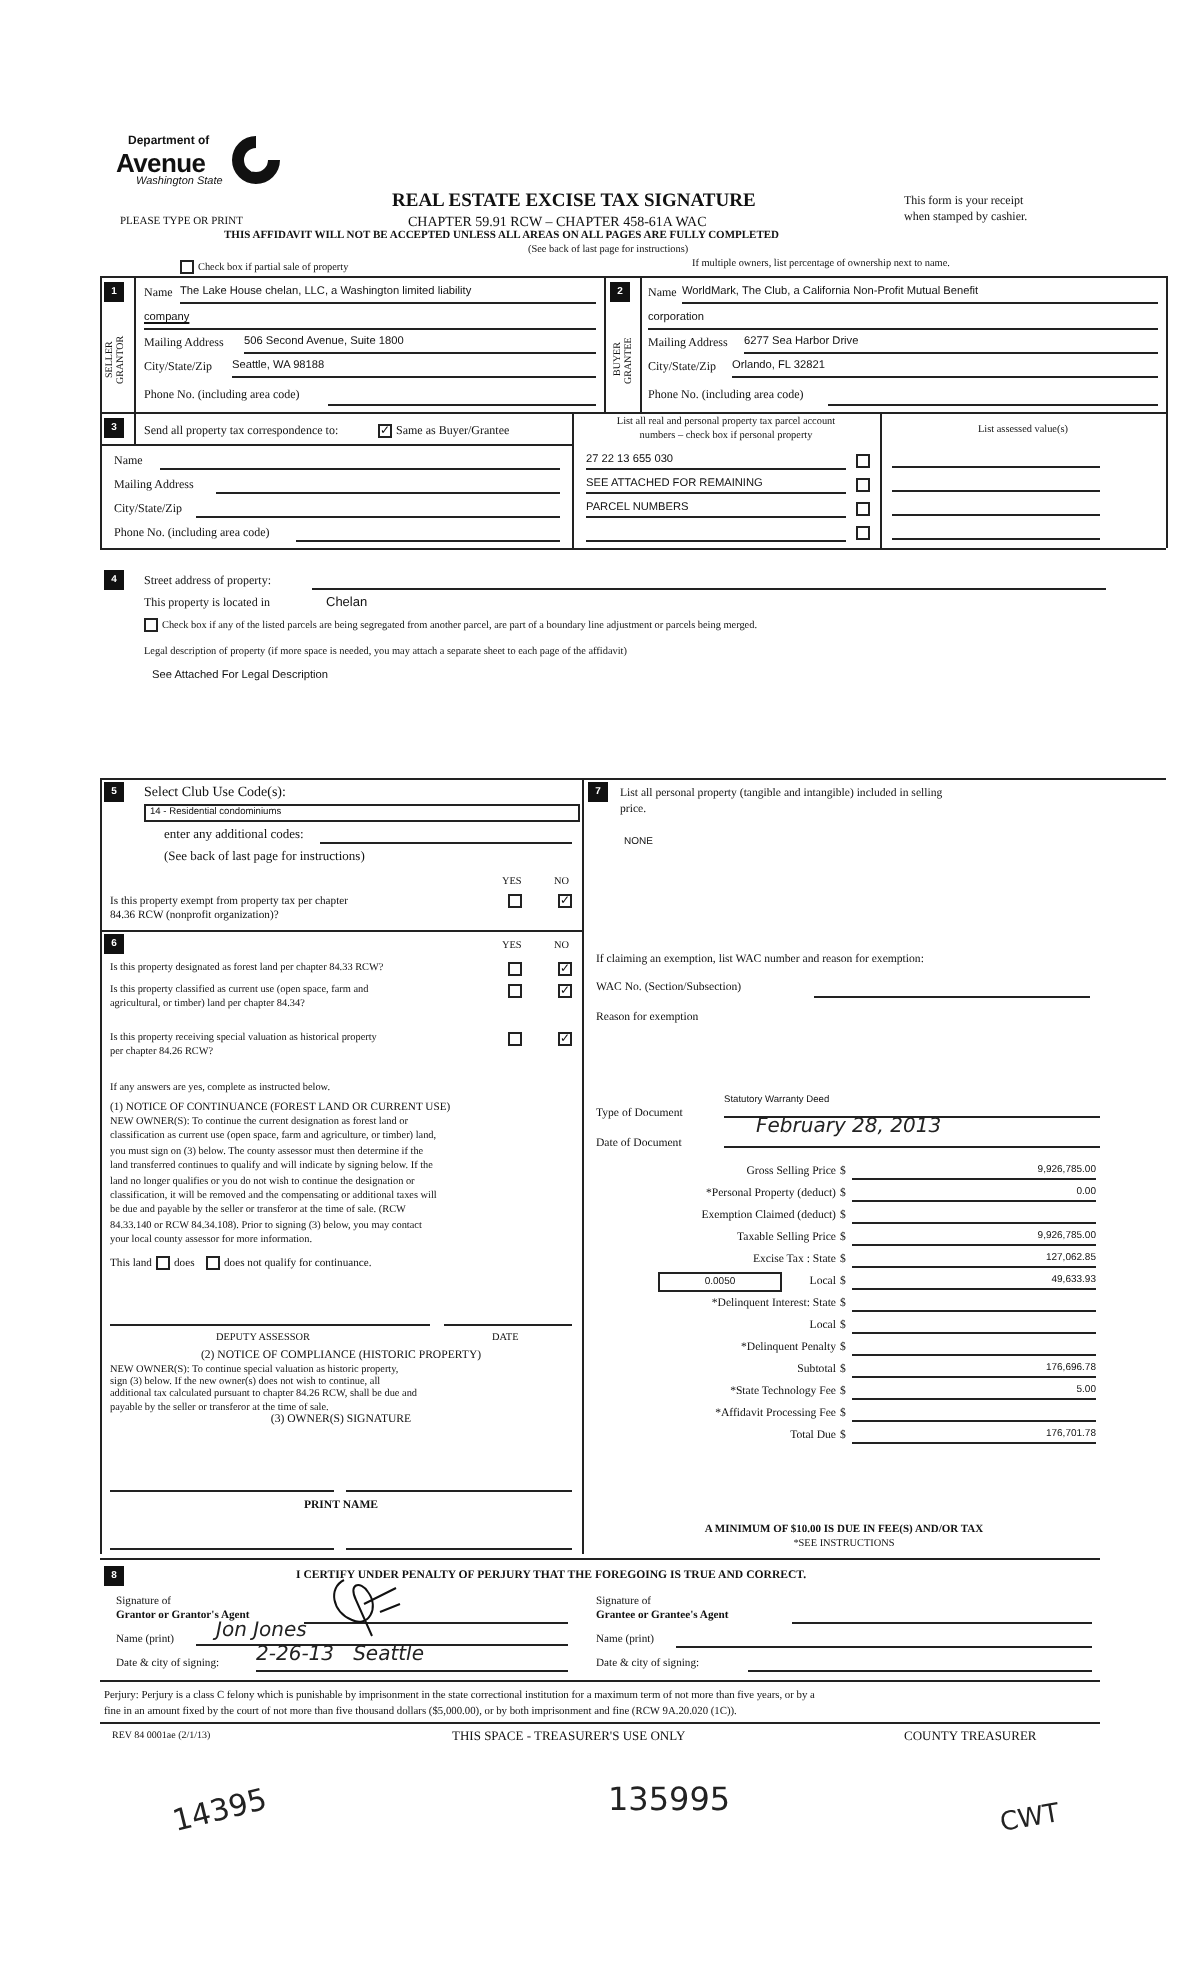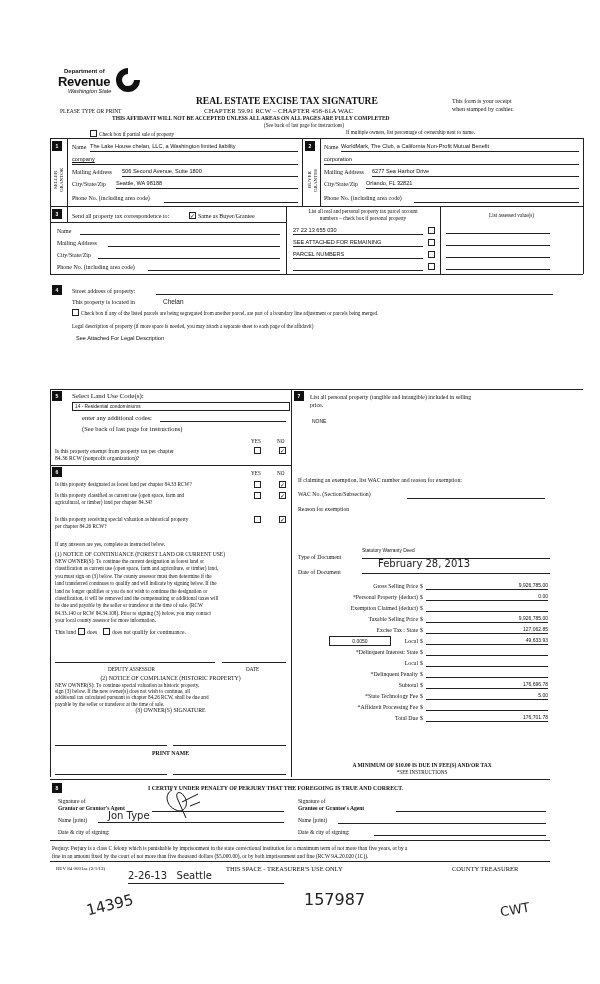--- a/index.html
+++ b/index.html
@@ -9,30 +9,30 @@
   .ts{font-size:5.2px;line-height:6px;white-space:nowrap;}
   .sans{font-family:"Liberation Sans",sans-serif;}
   .fill{font-family:"Liberation Sans",sans-serif;font-size:5.6px;color:#111;}
   .ul{border-bottom:0.8px solid #222;}
   .hline{position:absolute;height:0;border-top:1px solid #222;}
   .vline{position:absolute;width:0;border-left:1px solid #222;}
   .box{position:absolute;border:1px solid #222;}
   .num{position:absolute;background:#111;color:#fff;font-size:5px;width:10px;height:10px;text-align:center;line-height:10px;font-family:"Liberation Sans",sans-serif;font-weight:bold;}
   .cb{position:absolute;width:7px;height:7px;border:0.8px solid #222;background:#fff;box-sizing:border-box;font-size:6px;line-height:6px;text-align:center;font-family:"DejaVu Sans",sans-serif;}
   .vert{position:absolute;writing-mode:vertical-rl;transform:rotate(180deg);font-size:5px;line-height:5.5px;text-align:center;}
-  .hand{font-family:"DejaVu Sans",sans-serif;color:#222;}
+  .hand{font-family:"DejaVu Sans",sans-serif;font-style:italic;color:#222;}
   .right{text-align:right;}
   .center{text-align:center;}
 </style>
 </head>
 <body>
 
 <div class="abs" style="left:58px;top:64px;width:90px;height:40px;">
   <div class="abs sans" style="left:6px;top:4px;font-size:6px;font-weight:bold;">Department of</div>
-  <div class="abs sans" style="left:0;top:10px;font-size:13px;font-weight:bold;letter-spacing:-0.3px;">Revenue</div>
+  <div class="abs sans" style="left:0;top:10px;font-size:13px;font-weight:bold;letter-spacing:-0.3px;">Avenue</div>
   <div class="abs sans" style="left:10px;top:24px;font-size:5.5px;font-style:italic;">Washington State</div>
   <svg class="abs" style="left:56px;top:2px;" width="28" height="28" viewBox="0 0 28 28">
     <path d="M14 2 A12 12 0 1 0 26 14 L20 14 A6 6 0 1 1 14 8 Z" fill="#111"></path>
     <path d="M10 18 Q14 10 22 12 Q16 14 12 20 Z" fill="#fff"></path>
   </svg>
 </div>
 
 <div class="abs t" style="left:60px;top:108px;font-size:5.5px;">PLEASE TYPE OR PRINT</div>
 <div class="abs" style="left:196px;top:96px;font-size:9.5px;font-weight:bold;white-space:nowrap;">REAL ESTATE EXCISE TAX SIGNATURE</div>
 <div class="abs" style="left:204px;top:107px;font-size:7px;white-space:nowrap;">CHAPTER 59.91 RCW – CHAPTER 458-61A WAC</div>
@@ -133,21 +133,21 @@
 <div class="abs ts" style="left:81px;top:310px;">Check box if any of the listed parcels are being segregated from another parcel, are part of a boundary line adjustment or parcels being merged.</div>
 <div class="abs ts" style="left:72px;top:323px;">Legal description of property (if more space is needed, you may attach a separate sheet to each page of the affidavit)</div>
 <div class="abs fill" style="left:76px;top:335px;">See Attached For Legal Description</div>
 
 <div class="hline" style="left:50px;top:389px;width:250px;border-top-width:1.5px;"></div>
 <div class="hline" style="left:290px;top:389px;width:293px;border-top-width:1.5px;"></div>
 <div class="vline" style="left:50px;top:389px;height:388px;"></div>
 <div class="vline" style="left:291px;top:389px;height:388px;"></div>
 
 <div class="num" style="left:52px;top:391px;">5</div>
-<div class="abs" style="left:72px;top:392px;font-size:7px;white-space:nowrap;">Select Land Use Code(s):</div>
+<div class="abs" style="left:72px;top:392px;font-size:7px;white-space:nowrap;">Select Club Use Code(s):</div>
 <div class="box fill" style="left:72px;top:402px;width:214px;height:7px;font-size:4.8px;line-height:7px;padding-left:2px;">14 - Residential condominiums</div>
 <div class="abs" style="left:82px;top:414px;font-size:6.5px;white-space:nowrap;">enter any additional codes:</div>
 <div class="abs ul" style="left:160px;top:413px;width:126px;height:8px;"></div>
 <div class="abs" style="left:82px;top:425px;font-size:6.5px;white-space:nowrap;">(See back of last page for instructions)</div>
 <div class="abs ts" style="left:251px;top:438px;">YES</div>
 <div class="abs ts" style="left:277px;top:438px;">NO</div>
 <div class="abs ts" style="left:55px;top:448px;font-size:5.6px;">Is this property exempt from property tax per chapter</div>
 <div class="abs ts" style="left:55px;top:455px;font-size:5.6px;">84.36 RCW (nonprofit organization)?</div>
 <div class="cb" style="left:254px;top:447px;"></div>
 <div class="cb" style="left:279px;top:447px;">✓</div>
@@ -300,36 +300,36 @@
 <div class="abs" style="left:148px;top:785px;font-size:5.8px;font-weight:bold;white-space:nowrap;">I CERTIFY UNDER PENALTY OF PERJURY THAT THE FOREGOING IS TRUE AND CORRECT.</div>
 
 <div class="abs ts" style="left:58px;top:798px;font-size:5.6px;">Signature of</div>
 <div class="abs ts" style="left:58px;top:805px;font-size:5.6px;font-weight:bold;">Grantor or Grantor's Agent</div>
 <div class="abs ul" style="left:152px;top:804px;width:132px;height:7px;"></div>
 <svg class="abs" style="left:160px;top:784px;" width="60" height="40" viewBox="0 0 60 40">
   <path d="M12 6 C4 10 6 22 16 26 C24 30 30 20 24 12 C20 6 14 8 18 16 L26 34 M22 18 L38 10 M30 22 L40 18" stroke="#111" stroke-width="1" fill="none"></path>
 </svg>
 
 <div class="abs ts" style="left:58px;top:817px;font-size:5.6px;">Name (print)</div>
-<div class="abs ul hand" style="left:98px;top:810px;width:186px;height:13px;font-size:10px;padding-left:10px;box-sizing:border-box;">Jon Type</div>
+<div class="abs ul hand" style="left:98px;top:810px;width:186px;height:13px;font-size:10px;padding-left:10px;box-sizing:border-box;">Jon Jones</div>
 <div class="abs ts" style="left:58px;top:829px;font-size:5.6px;">Date &amp; city of signing:</div>
-<div class="abs ul hand" style="left:128px;top:870px;width:156px;height:13px;font-size:10px;white-space:pre;">2-26-13   Seattle</div>
+<div class="abs ul hand" style="left:128px;top:822px;width:156px;height:13px;font-size:10px;white-space:pre;">2-26-13   Seattle</div>
 
 <div class="abs ts" style="left:298px;top:798px;font-size:5.6px;">Signature of</div>
 <div class="abs ts" style="left:298px;top:805px;font-size:5.6px;font-weight:bold;">Grantee or Grantee's Agent</div>
 <div class="abs ul" style="left:396px;top:804px;width:150px;height:7px;"></div>
 <div class="abs ts" style="left:298px;top:817px;font-size:5.6px;">Name (print)</div>
 <div class="abs ul fill" style="left:338px;top:816px;width:208px;height:7px;"></div>
 <div class="abs ts" style="left:298px;top:829px;font-size:5.6px;">Date &amp; city of signing:</div>
 <div class="abs ul fill" style="left:374px;top:828px;width:172px;height:7px;"></div>
 
 <div class="hline" style="left:50px;top:840px;width:500px;"></div>
 <div class="abs ts" style="left:52px;top:845px;font-size:5.4px;">Perjury: Perjury is a class C felony which is punishable by imprisonment in the state correctional institution for a maximum term of not more than five years, or by a</div>
 <div class="abs ts" style="left:52px;top:853px;font-size:5.4px;">fine in an amount fixed by the court of not more than five thousand dollars ($5,000.00), or by both imprisonment and fine (RCW 9A.20.020 (1C)).</div>
 <div class="hline" style="left:50px;top:861px;width:500px;border-top-width:1.5px;"></div>
 
 <div class="abs ts" style="left:56px;top:866px;font-size:5px;">REV 84 0001ae (2/1/13)</div>
 <div class="abs" style="left:226px;top:865px;font-size:6.5px;white-space:nowrap;">THIS SPACE - TREASURER'S USE ONLY</div>
 <div class="abs" style="left:452px;top:865px;font-size:6.5px;white-space:nowrap;">COUNTY TREASURER</div>
 
 <div class="abs hand" style="left:86px;top:896px;font-size:15px;transform:rotate(-14deg);font-style:normal;">14395</div>
-<div class="abs hand" style="left:304px;top:890px;font-size:16px;font-style:normal;">157987</div>
+<div class="abs hand" style="left:304px;top:890px;font-size:16px;font-style:normal;">135995</div>
 <div class="abs hand" style="left:500px;top:902px;font-size:13px;transform:rotate(-10deg);font-style:normal;">CWT</div>
 
 </body></html>

